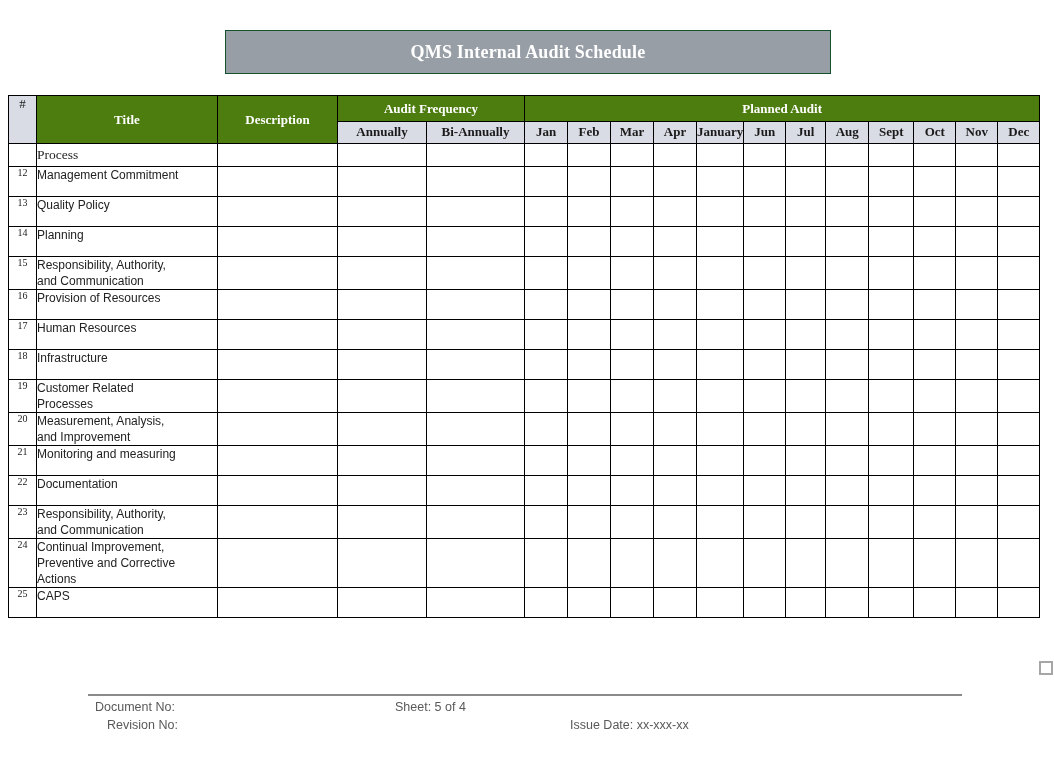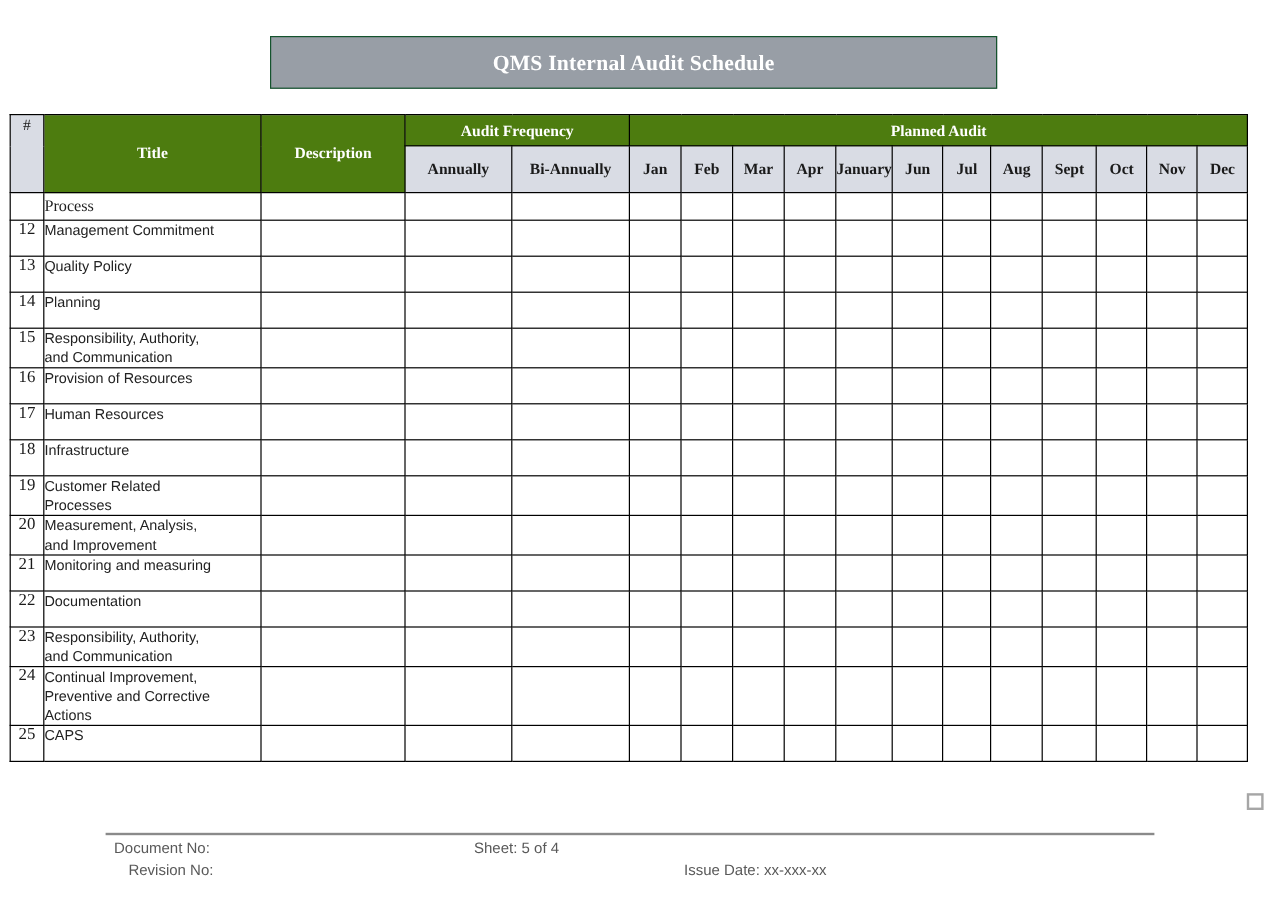--- a/index.html
+++ b/index.html
@@ -48,25 +48,25 @@
     text-align: center;
   }
   th.dark  { background: #4d7c0f; color: #ffffff; margin-top: 48px; }
   th.light { background: #d9dce4; color: #1a1a1a; line-height: 1.15; }
   th.numhead {
     background: #d9dce4; color: #1a1a1a;
     vertical-align: top; text-align: center;
     padding-top: 3px; font-weight: normal; font-size: 13px;
   }
   tr.hrowA { height: 26px; }
-  tr.hrowB { height: 39px; }
+  tr.hrowB { height: 22px; }
 
   td.cell-num {
     font-family: "Liberation Serif", serif;
-    font-size: 14px; color: #1a1a1a;
+    font-size: 10px; color: #1a1a1a;
     text-align: center; vertical-align: top;
     padding-top: 4px;
   }
   td.cell-title {
     font-size: 12px; color: #222222;
     vertical-align: top; text-align: left;
     padding: 4px 4px 2px 6px;
     line-height: 16px;
     white-space: pre-line;
   }

